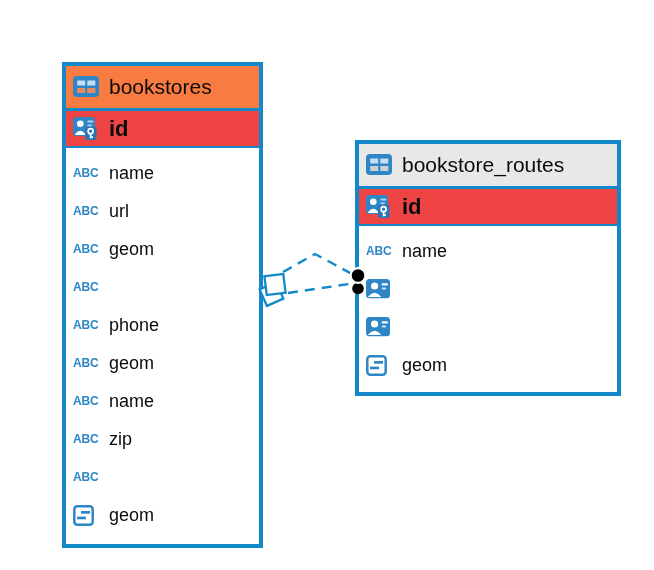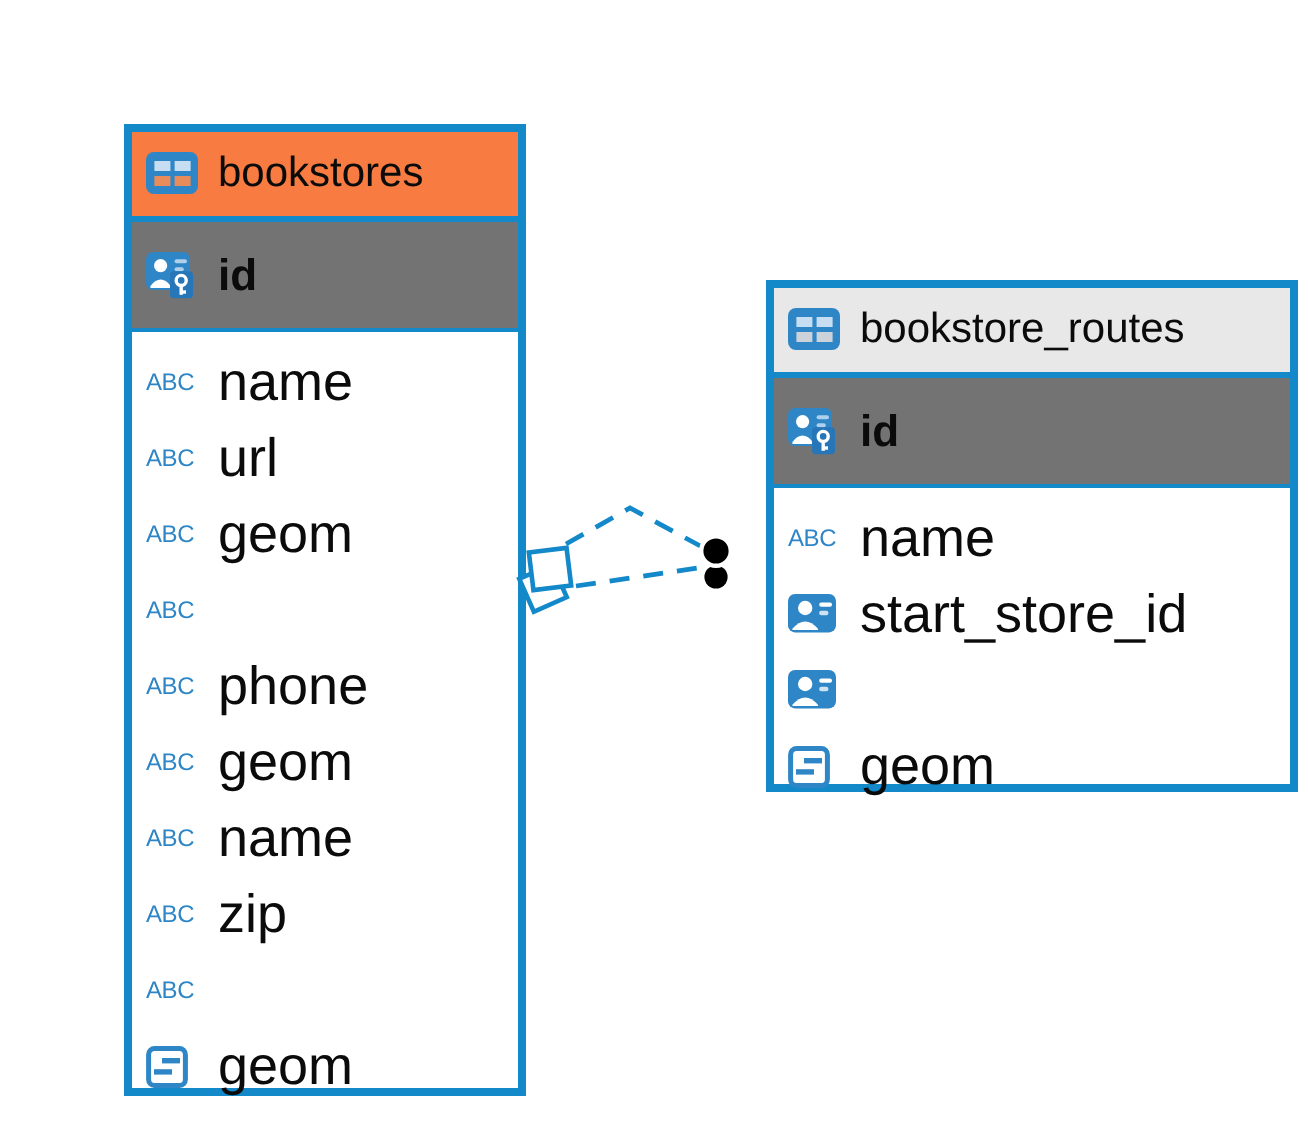--- a/index.html
+++ b/index.html
@@ -13,39 +13,39 @@
   body{background:#fff;}
   .canvas{
     position:relative;width:654px;height:570px;background:#ffffff;overflow:hidden;
     font-family:"Liberation Sans",sans-serif;color:var(--ink);
   }
   .er-table{
     position:absolute;background:#fff;border:4px solid var(--accent);
     display:flex;flex-direction:column;
   }
   .er-table.pos-left{left:62px;top:62px;width:201px;height:486px;}
-  .er-table.pos-right{left:383px;top:140px;width:266px;height:256px;}
+  .er-table.pos-right{left:355px;top:140px;width:266px;height:256px;}
   .t-header{
     height:45px;flex:none;display:flex;align-items:center;padding:0 7px;
     border-bottom:3px solid var(--accent);
   }
   .t-header.hdr-orange{background:var(--orange);}
   .t-header.hdr-gray{background:var(--gray);}
   .t-title{font-size:21px;margin-left:8px;white-space:nowrap;}
   .id-row{
-    height:55px;flex:none;display:flex;align-items:center;padding:0 7px;
-    border-bottom:2px solid var(--accent);background:#737373;
+    height:37px;flex:none;display:flex;align-items:center;padding:0 7px;
+    border-bottom:2px solid var(--accent);background:#ef4444;
   }
   .id-row .col-label{font-weight:bold;font-size:22px;}
   .rows{padding-top:6px;flex:1;}
   .col-row{height:38px;display:flex;align-items:center;padding:0 7px;}
-  .col-label{font-size:27px;margin-left:8px;white-space:nowrap;}
+  .col-label{font-size:18px;margin-left:8px;white-space:nowrap;}
   .icon-box{flex:none;width:28px;display:flex;align-items:center;justify-content:flex-start;}
   .abc{
-    font-family:"Liberation Sans",sans-serif;font-weight:400;font-size:12px;line-height:1;
+    font-family:"Liberation Sans",sans-serif;font-weight:700;font-size:12px;line-height:1;
     color:var(--icon-blue);letter-spacing:-0.2px;
   }
   .conn-layer{position:absolute;left:0;top:0;z-index:5;pointer-events:none;}
   .dash-line{stroke:var(--accent);stroke-width:2.4;fill:none;stroke-dasharray:10 7;}
   .marker-square{fill:#fff;stroke:var(--accent);stroke-width:2.3;}
 </style>
 </head>
 <body>
 
 <div class="canvas">
@@ -184,21 +184,20 @@
       <div class="col-row">
         <span class="icon-box">
           <svg width="25" height="20" viewBox="0 0 25 20">
             <rect x="0" y="0" width="24" height="19.2" rx="3.5" fill="#2F86C6"></rect>
             <circle cx="8.6" cy="7" r="3.6" fill="#fff"></circle>
             <path d="M2.2 17.4 Q8.6 10 15 17.4 L15 18 L2.2 18 Z" fill="#fff"></path>
             <rect x="15.6" y="4.2" width="6.4" height="2.2" rx="1" fill="#fff"></rect>
             <rect x="15.6" y="8.4" width="4.6" height="2.2" rx="1" fill="#CFE2F3"></rect>
           </svg>
         </span>
-        <span class="col-label">start_store_id</span>
       </div>
       <div class="col-row">
         <span class="icon-box">
           <svg width="25" height="20" viewBox="0 0 25 20">
             <rect x="0" y="0" width="24" height="19.2" rx="3.5" fill="#2F86C6"></rect>
             <circle cx="8.6" cy="7" r="3.6" fill="#fff"></circle>
             <path d="M2.2 17.4 Q8.6 10 15 17.4 L15 18 L2.2 18 Z" fill="#fff"></path>
             <rect x="15.6" y="4.2" width="6.4" height="2.2" rx="1" fill="#fff"></rect>
             <rect x="15.6" y="8.4" width="4.6" height="2.2" rx="1" fill="#CFE2F3"></rect>
           </svg>

